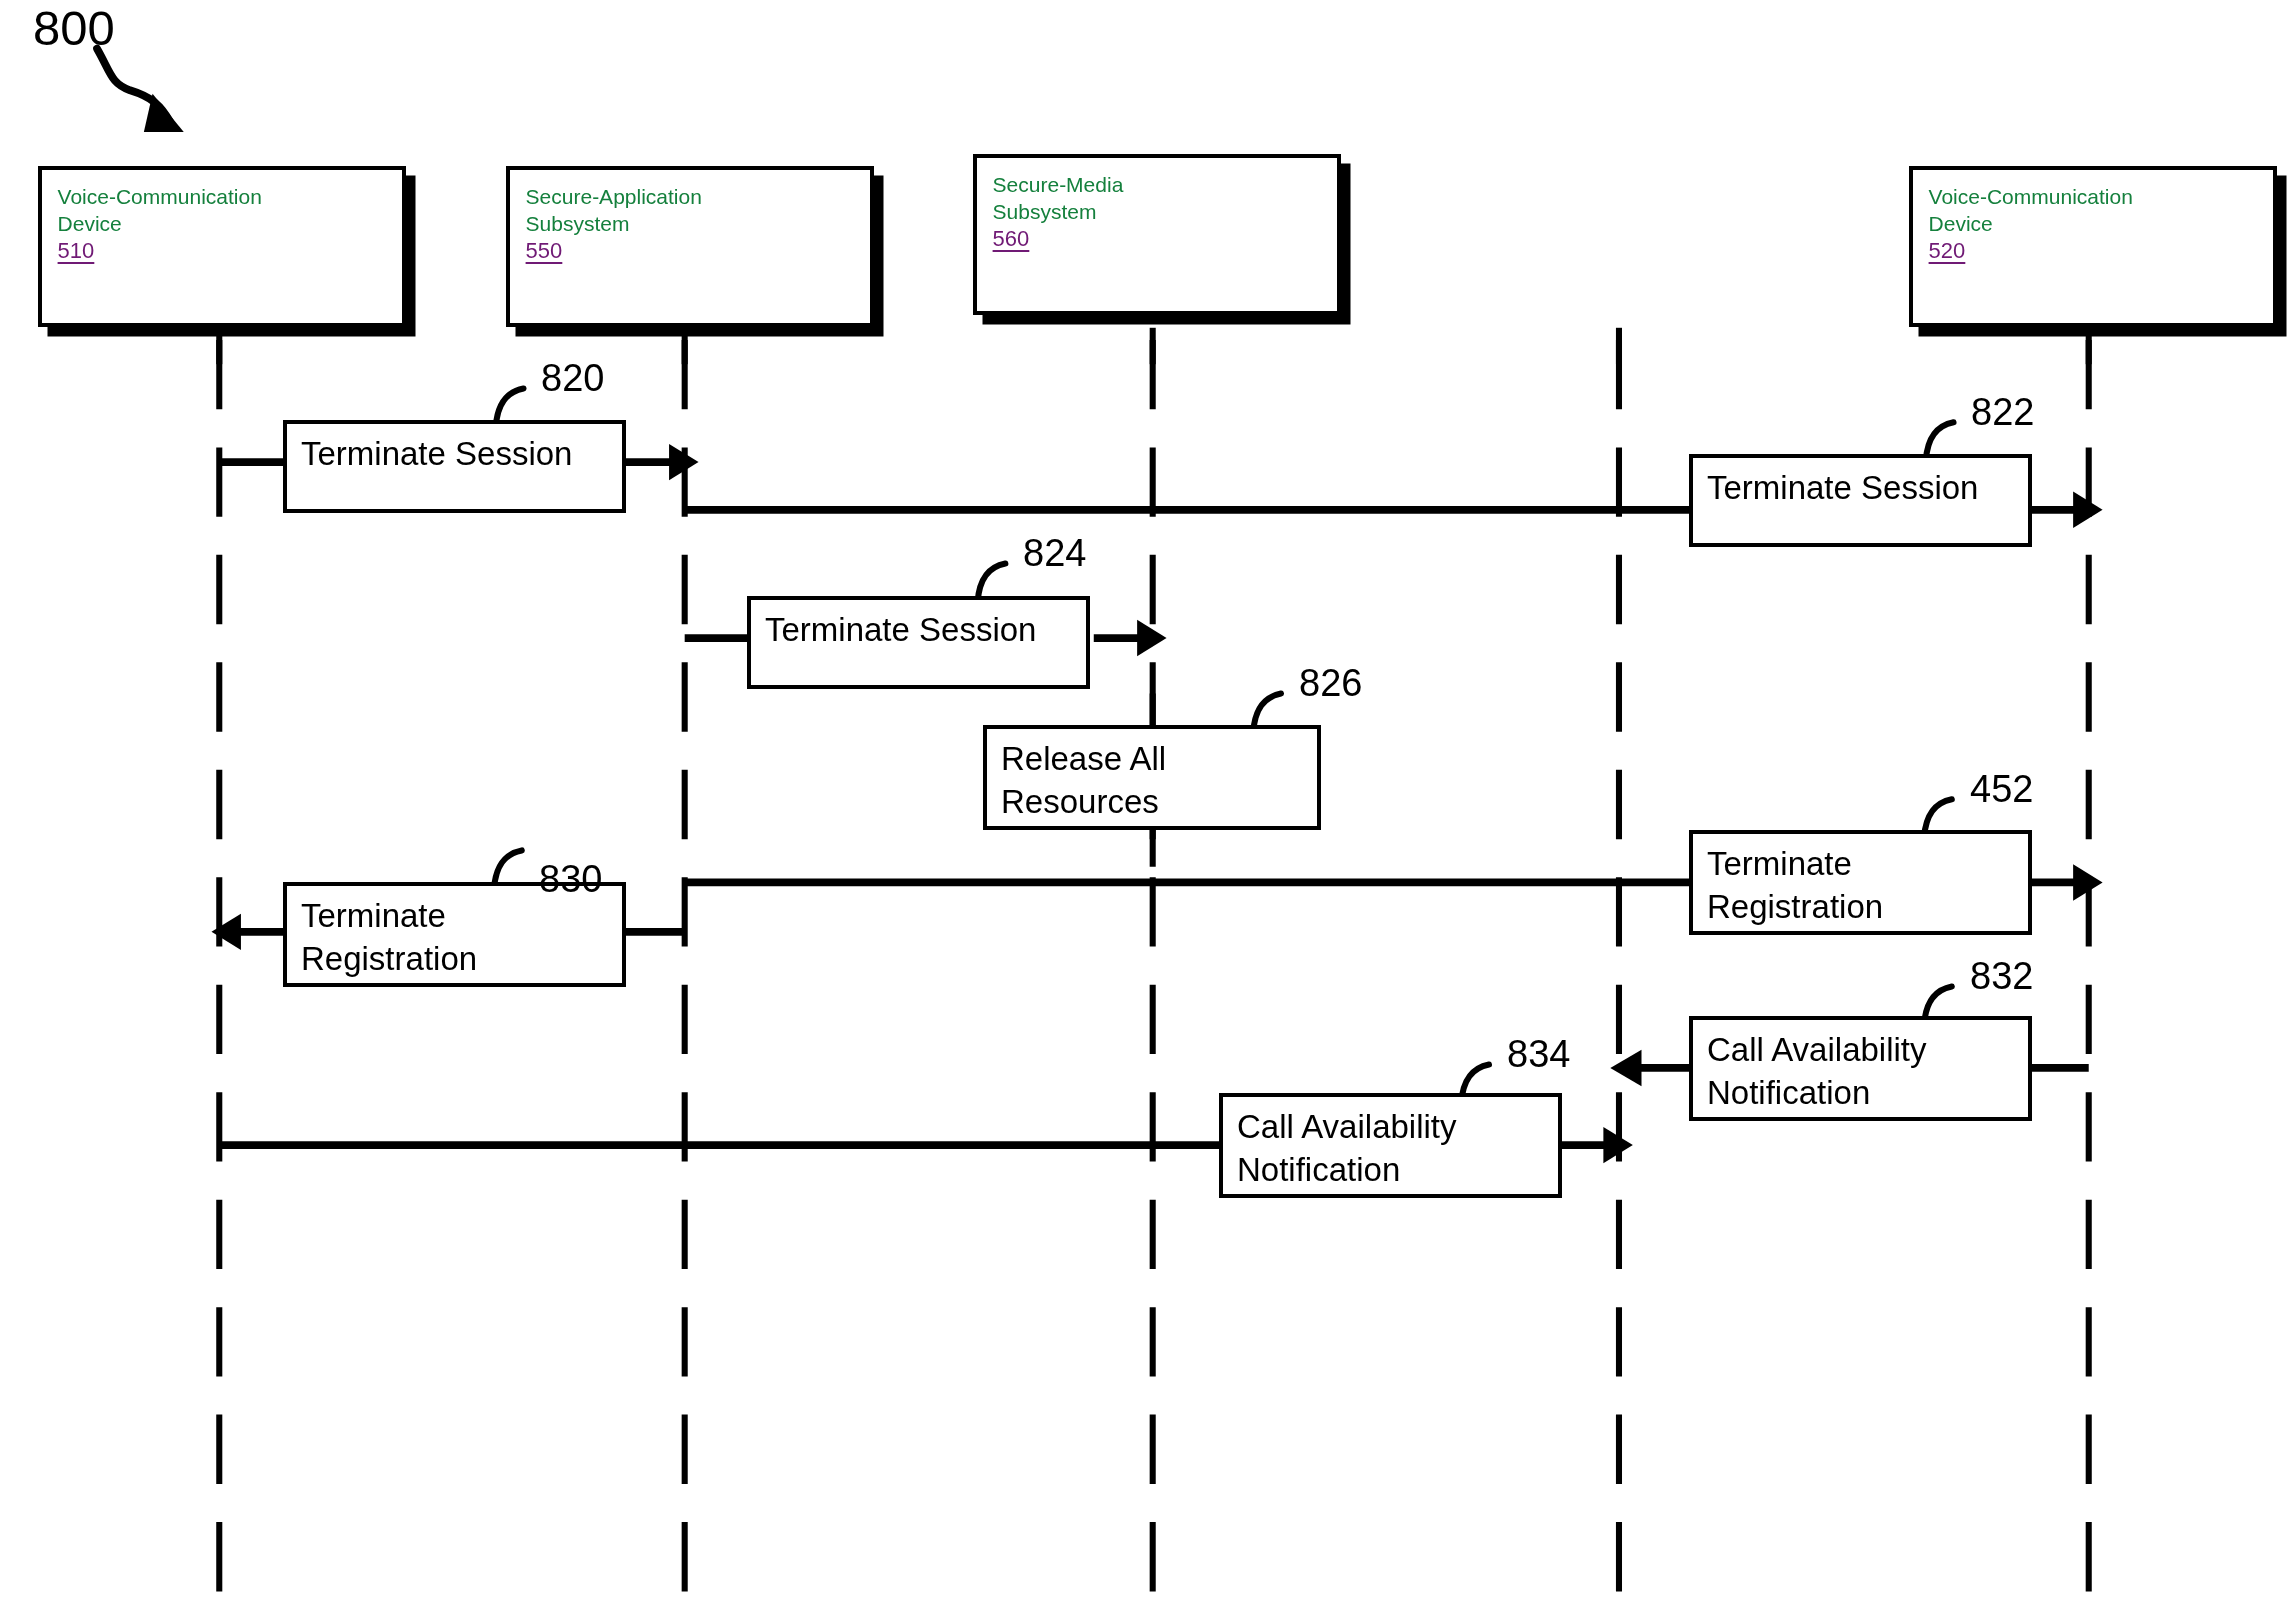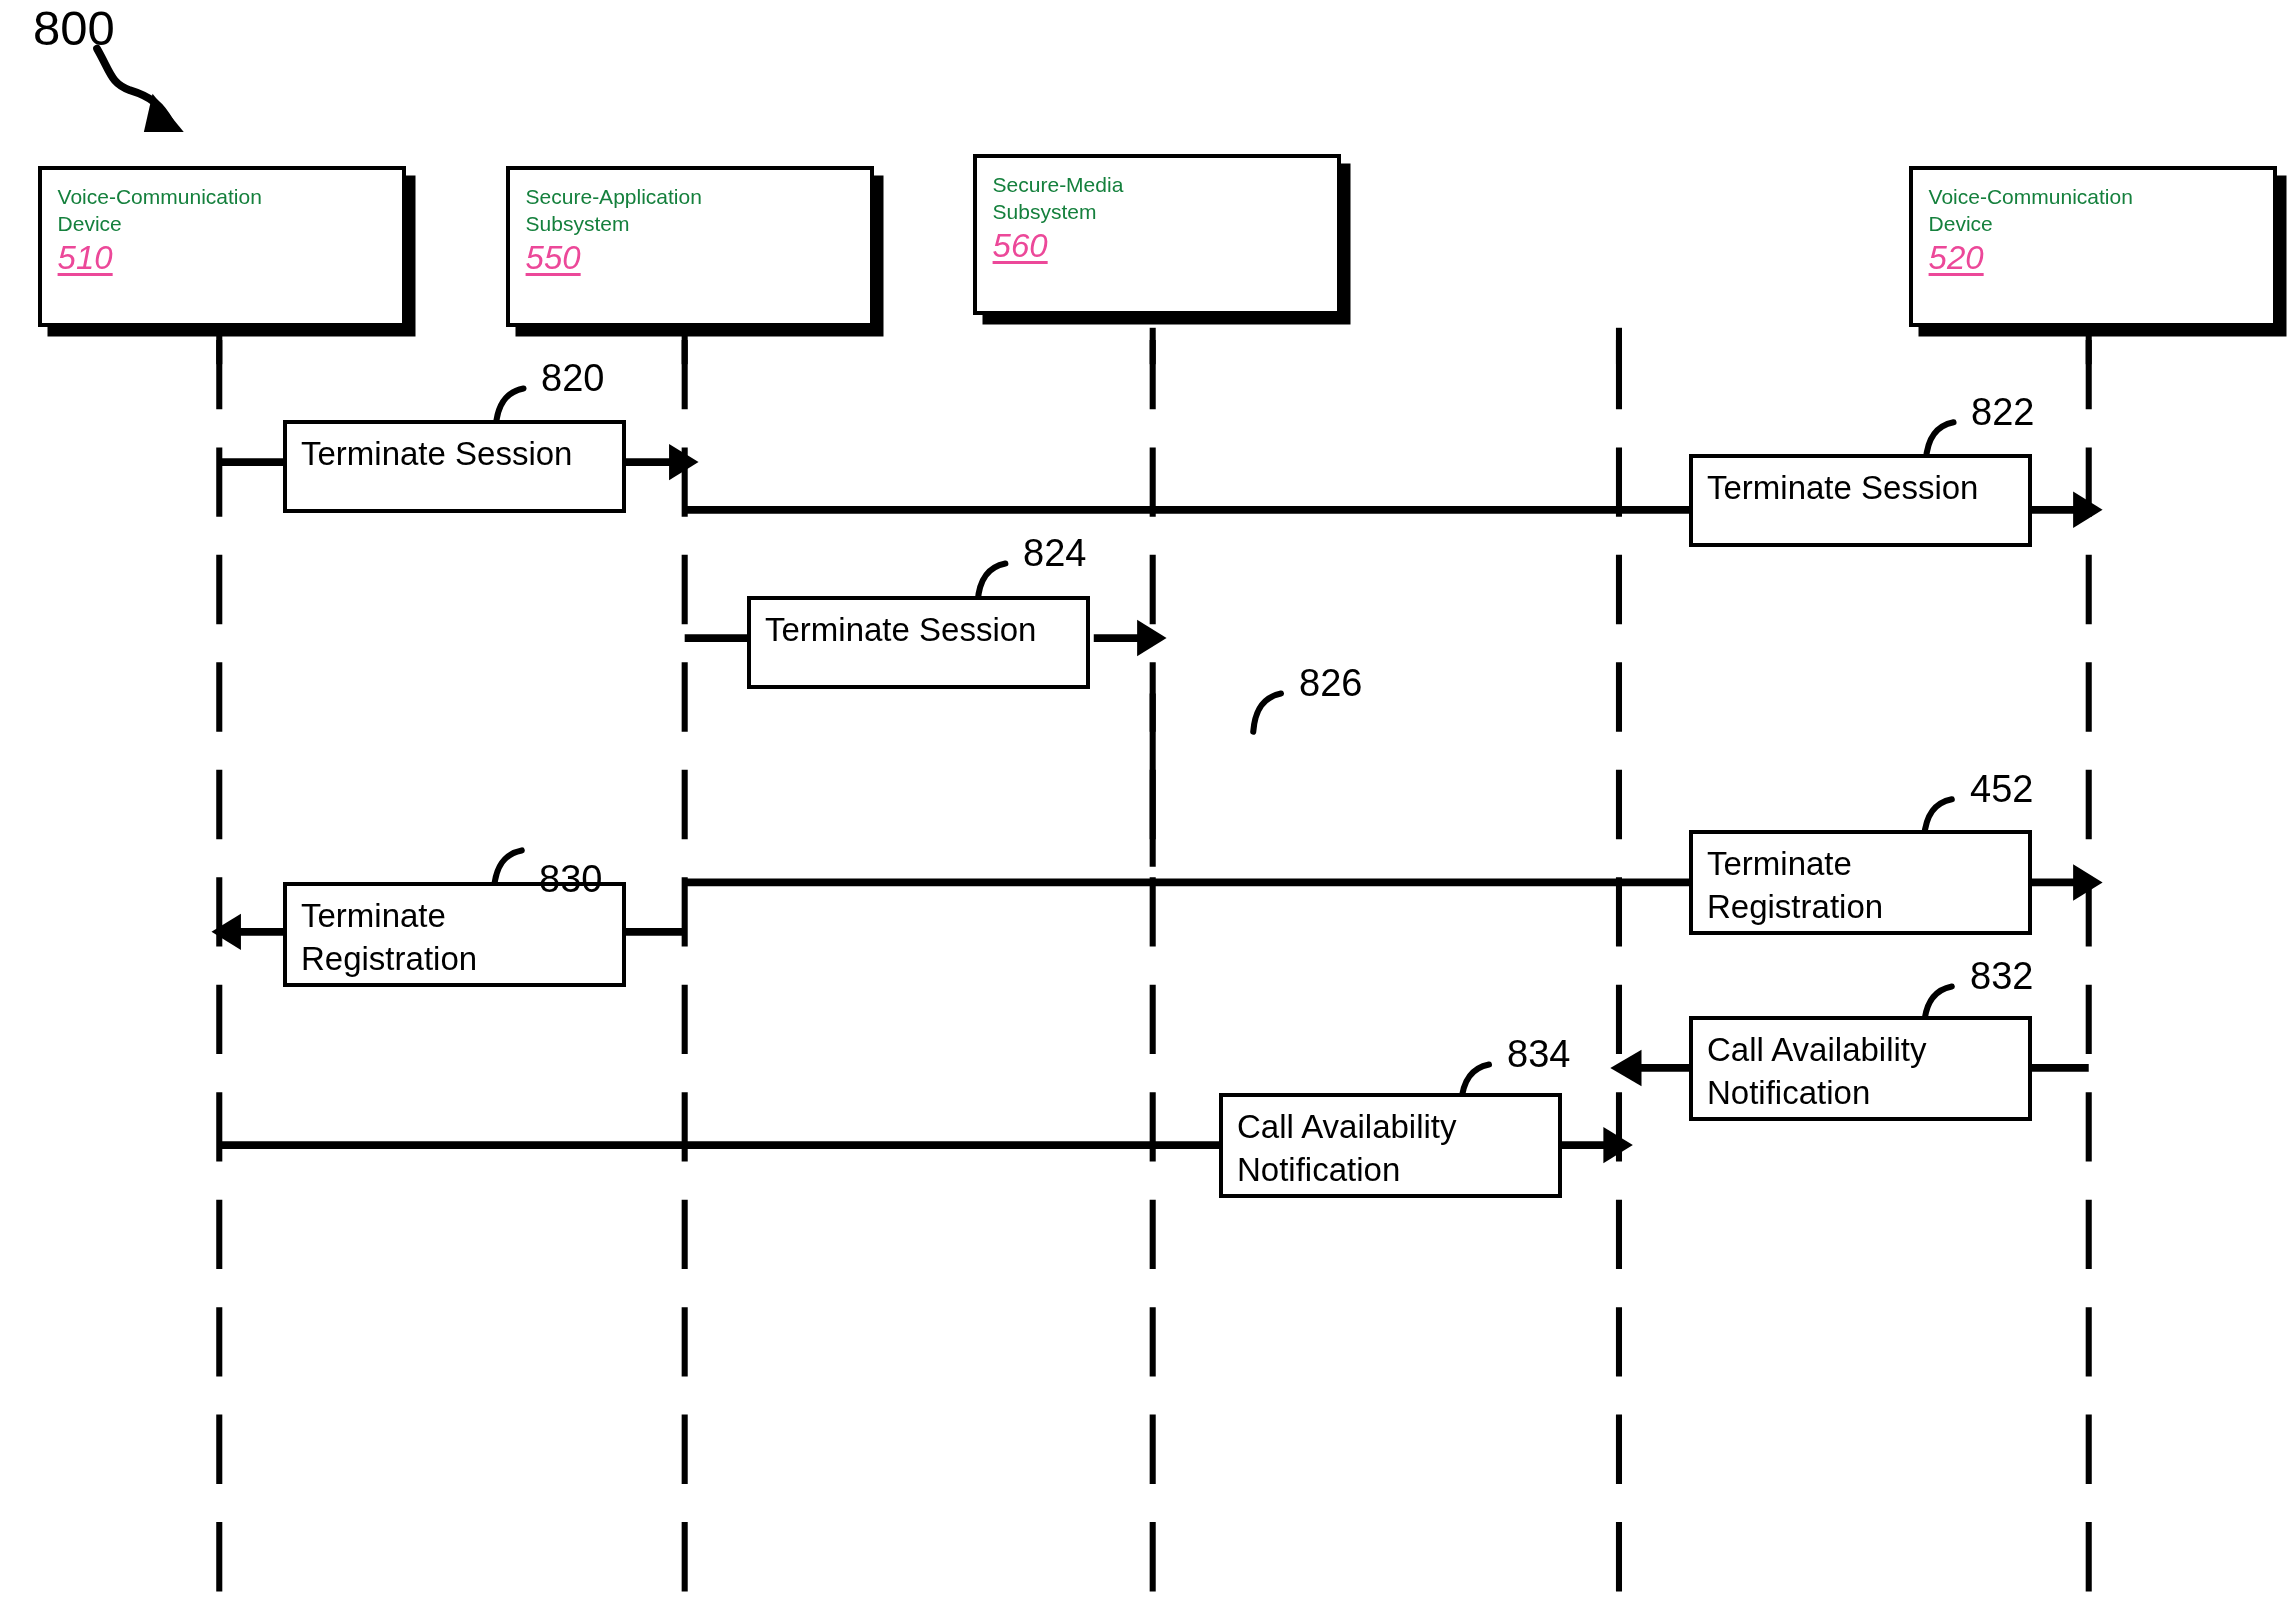--- a/index.html
+++ b/index.html
@@ -42,27 +42,26 @@
     box-shadow: 9.5px 9.5px 0 0 #000;
     padding: 14px 0 0 15.6px;
   }
   .head-line {
     font-size: 21px;
     line-height: 1.27;
     color: #15803d;
     white-space: nowrap;
   }
   .head-ref {
-    font-size: 33px;
+    font-size: 22px;
     line-height: 1.27;
-    color: #ec4899;
+    color: #701a75;
     text-decoration: underline;
     text-underline-offset: 4.3px;
     display: inline-block;
-    font-style: italic;
   }
   
   .msg-box {
     position: absolute;
     box-sizing: border-box;
     border: 4.3px solid #000;
     background: #ffffff;
     padding: 8.7px 0 0 14px;
     z-index: 5;
   }
@@ -211,20 +210,24 @@
   <div class="msg-box" style="left:1689px; top:454px; width:343px; height:93px;">
     <div class="msg-line">Terminate Session</div>
   </div>
   <div class="callout-num" style="left:1971px; top:393px;">822</div>
 
   <div class="msg-box" style="left:747px; top:596px; width:343px; height:93px;">
     <div class="msg-line">Terminate Session</div>
   </div>
   <div class="callout-num" style="left:1023px; top:534px;">824</div>
 
+  <div class="msg-box" style="left:983px; top:725px; width:338px; height:105px;">
+    <div class="msg-line">Release All</div>
+    <div class="msg-line">Resources</div>
+  </div>
   <div class="callout-num" style="left:1299px; top:664px;">826</div>
 
   <div class="msg-box" style="left:1689px; top:830px; width:343px; height:105px;">
     <div class="msg-line">Terminate</div>
     <div class="msg-line">Registration</div>
   </div>
   <div class="callout-num" style="left:1970px; top:770px;">452</div>
 
   <div class="msg-box" style="left:283px; top:882px; width:343px; height:105px;">
     <div class="msg-line">Terminate</div>

